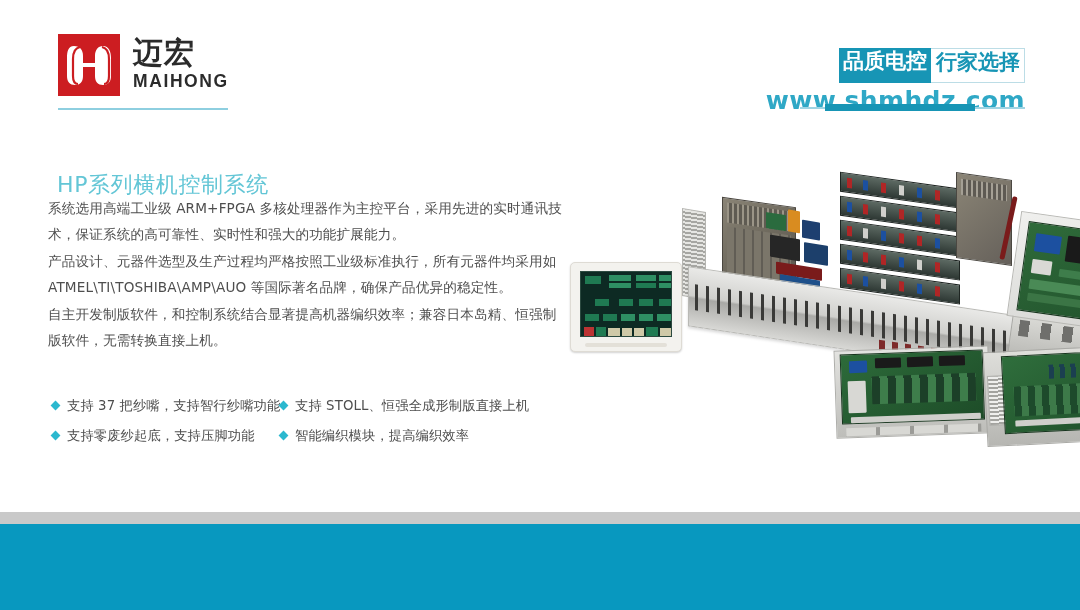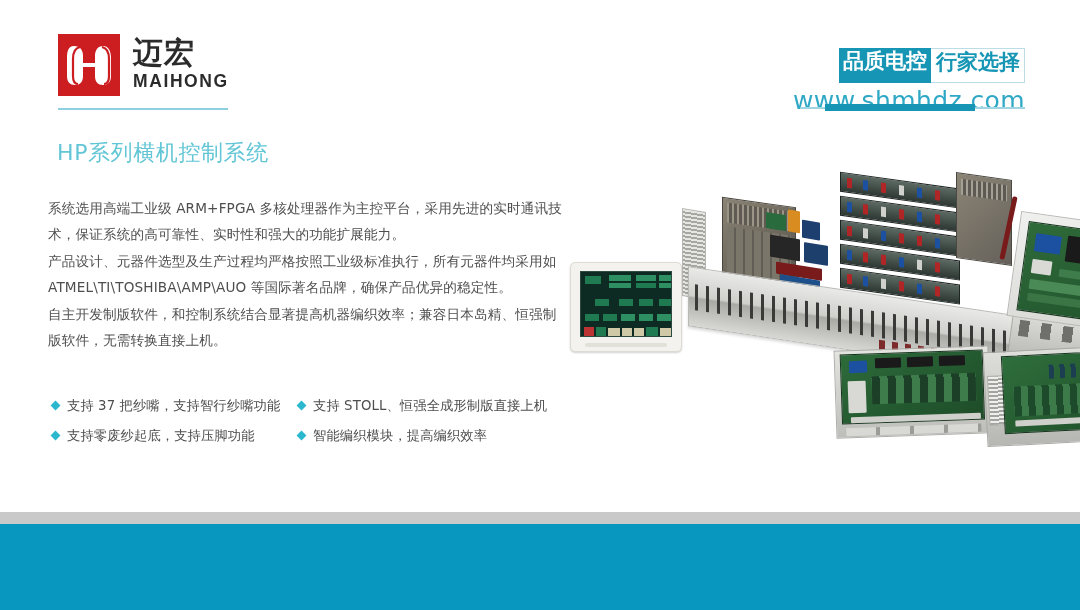--- a/index.html
+++ b/index.html
@@ -41,43 +41,43 @@
     background:#1795b5;color:#ffffff;font-size:21px;font-weight:700;
     padding:1px 4px 2px 4px;line-height:25px;letter-spacing:0px;
   }
   .slogan-b{
     color:#1795b5;font-size:21px;font-weight:700;
     border:1px solid #bcdde6;border-left:none;
     padding:1px 4px 2px 5px;line-height:24px;
   }
   .site{
     color:#2fa8c6;font-size:25px;letter-spacing:0.4px;margin-top:3px;
-    font-family:"DejaVu Sans","Liberation Sans",sans-serif;font-weight:400;
+    font-family:"DejaVu Sans","Liberation Sans",sans-serif;font-weight:700;
   }
   .hd-rule{position:absolute;right:55px;top:107px;width:225px;height:2px;background:#9fd4e3;}
   .hd-rule-core{position:absolute;right:105px;top:104px;width:150px;height:7px;background:#1795b5;}
 
   
   .sect-title{
-    position:absolute;left:57px;top:138px;
+    position:absolute;left:57px;top:170px;
     font-size:22px;color:#63c6d6;letter-spacing:0.6px;font-weight:400;
   }
 
   .body-copy{position:absolute;left:48px;top:196px;width:515px;}
   .body-copy p{
     margin:0 0 2px 0;
     font-size:13.6px;line-height:25.5px;color:#4e4e4e;
     letter-spacing:0.15px;
   }
 
   
   .features{position:absolute;left:52px;top:393px;width:520px;}
   .feat-col{position:absolute;top:0;}
   .feat-col.c1{left:0;width:250px;}
-  .feat-col.c2{left:246px;width:275px;}
+  .feat-col.c2{left:228px;width:275px;}
   .feat{display:flex;align-items:flex-start;height:30px;}
   .dia{
     width:7px;height:7px;background:#2bb8cf;transform:rotate(45deg);
     margin-top:9px;margin-right:8px;flex:0 0 auto;
   }
   .feat span.t{font-size:13.3px;color:#4e4e4e;line-height:26px;letter-spacing:0.1px;}
 
   
   .photo{position:absolute;left:560px;top:188px;width:520px;height:305px;}
 

